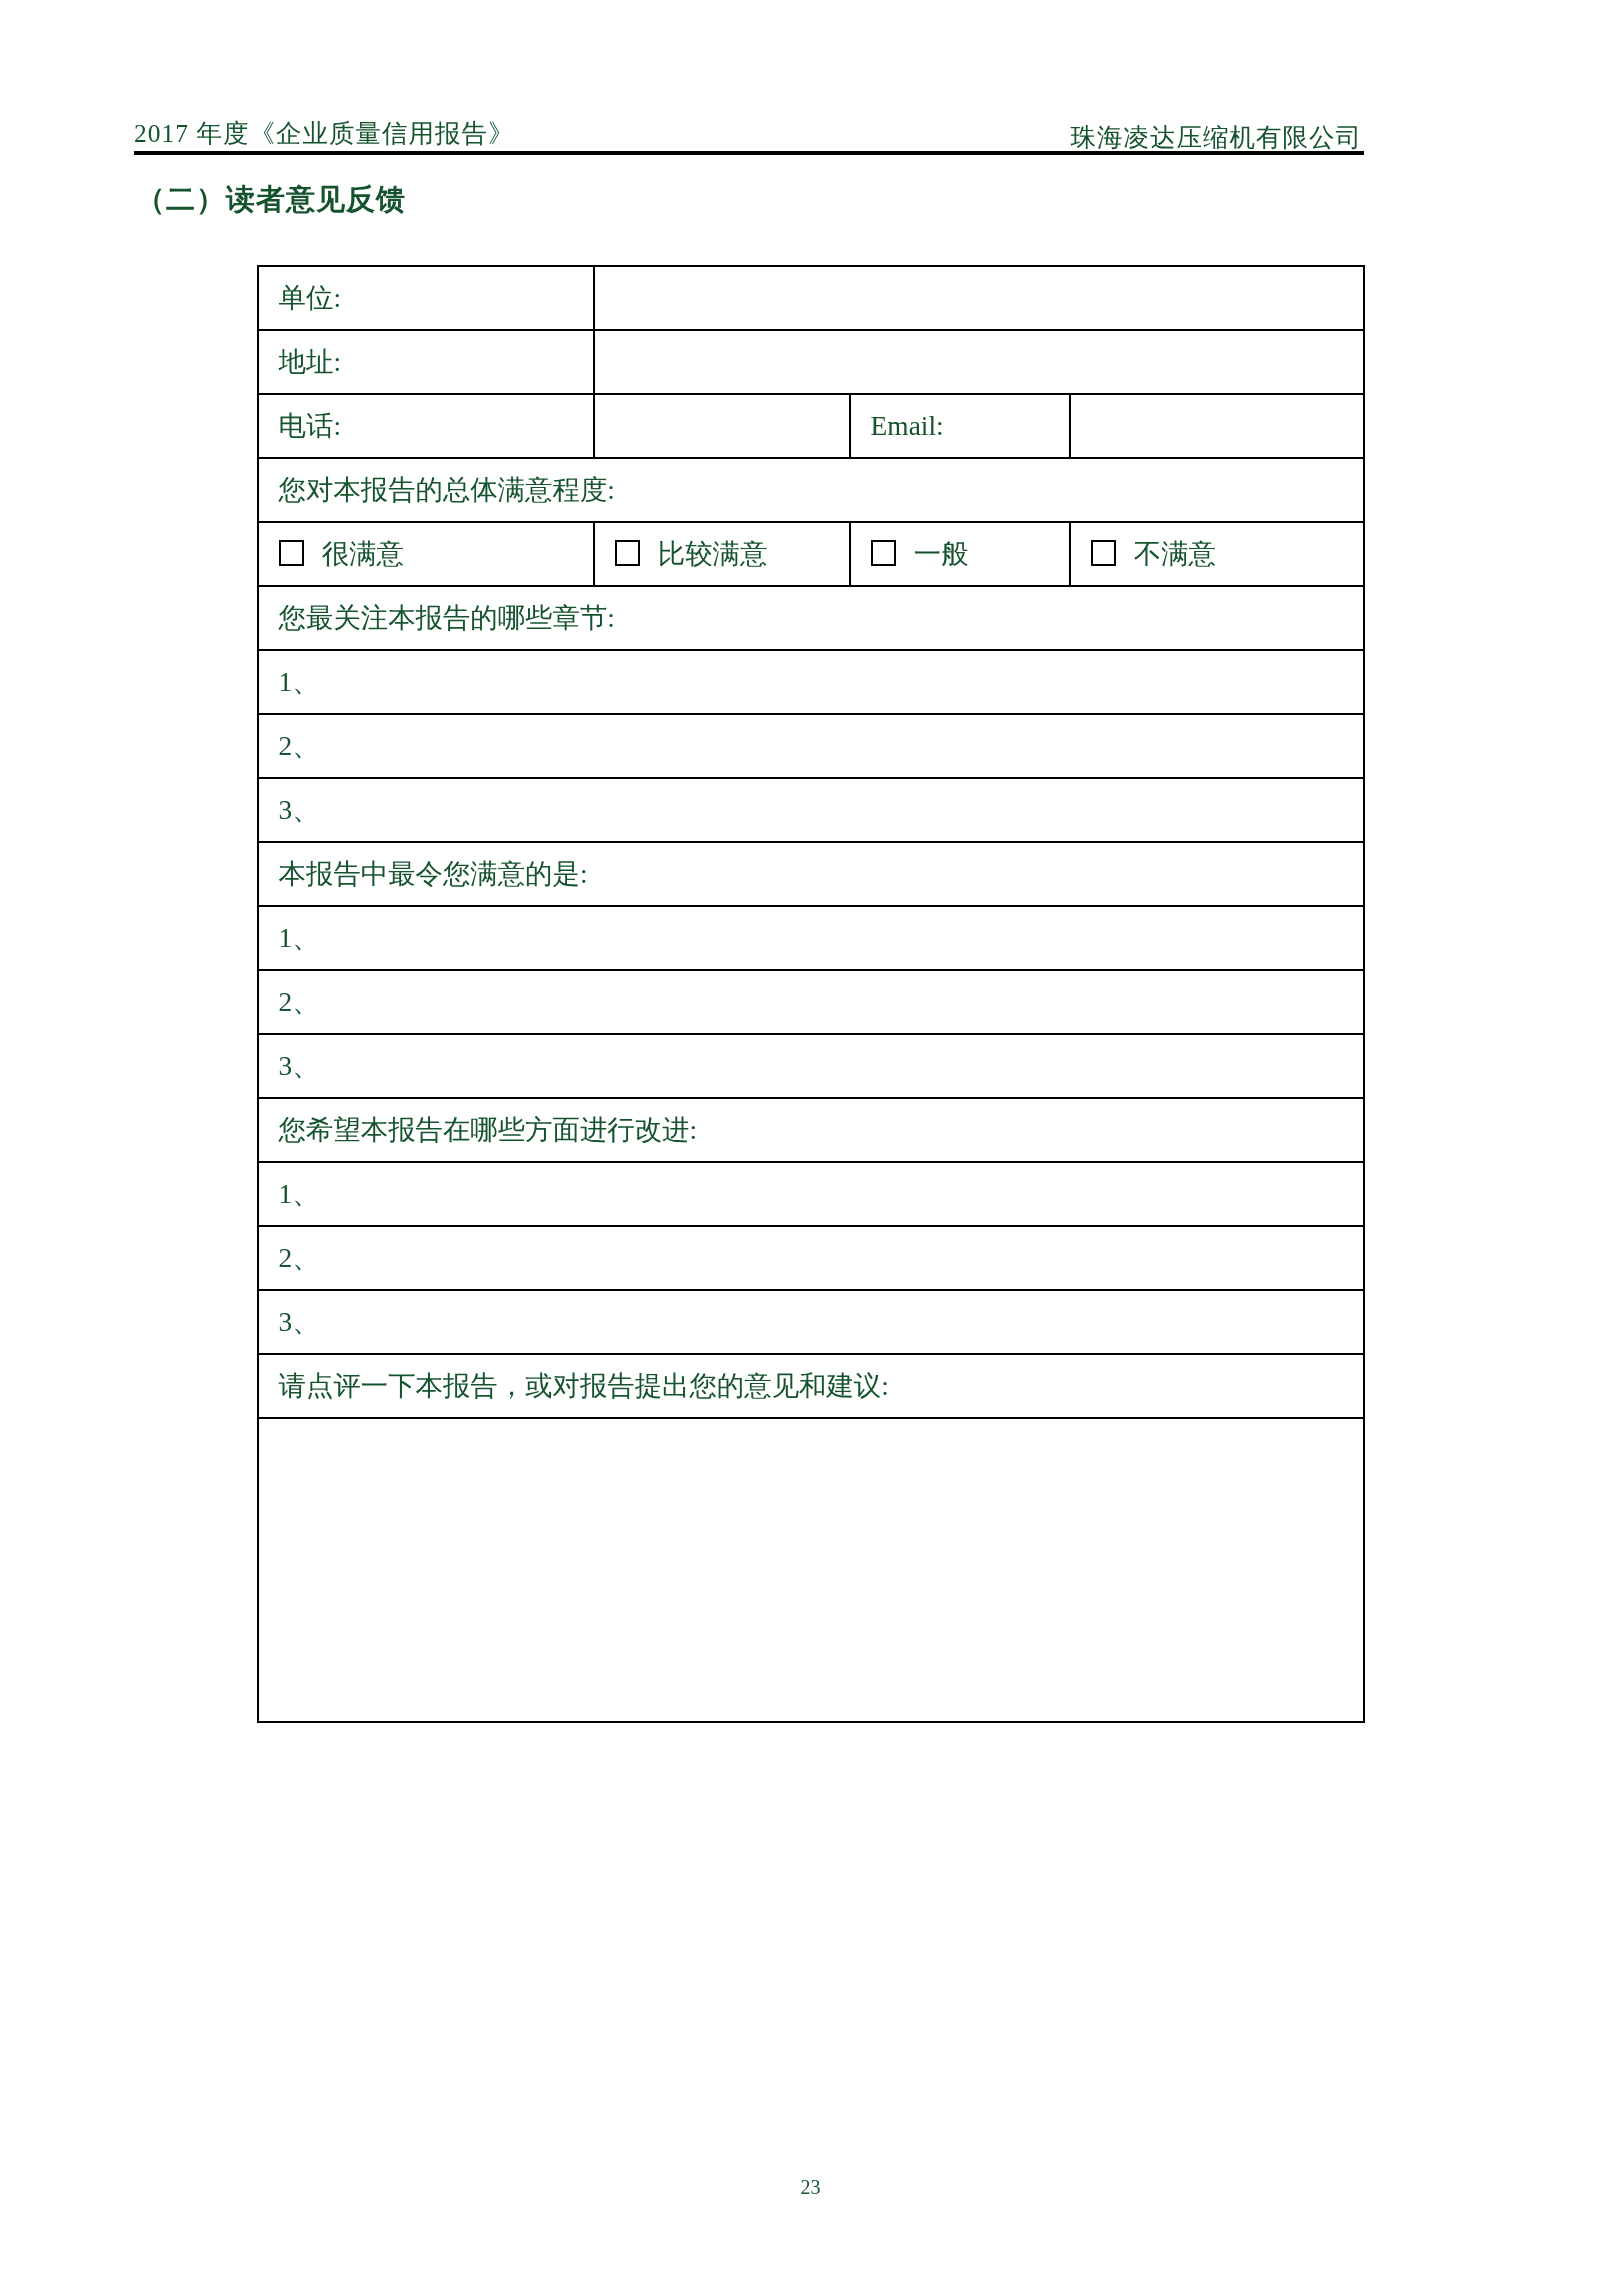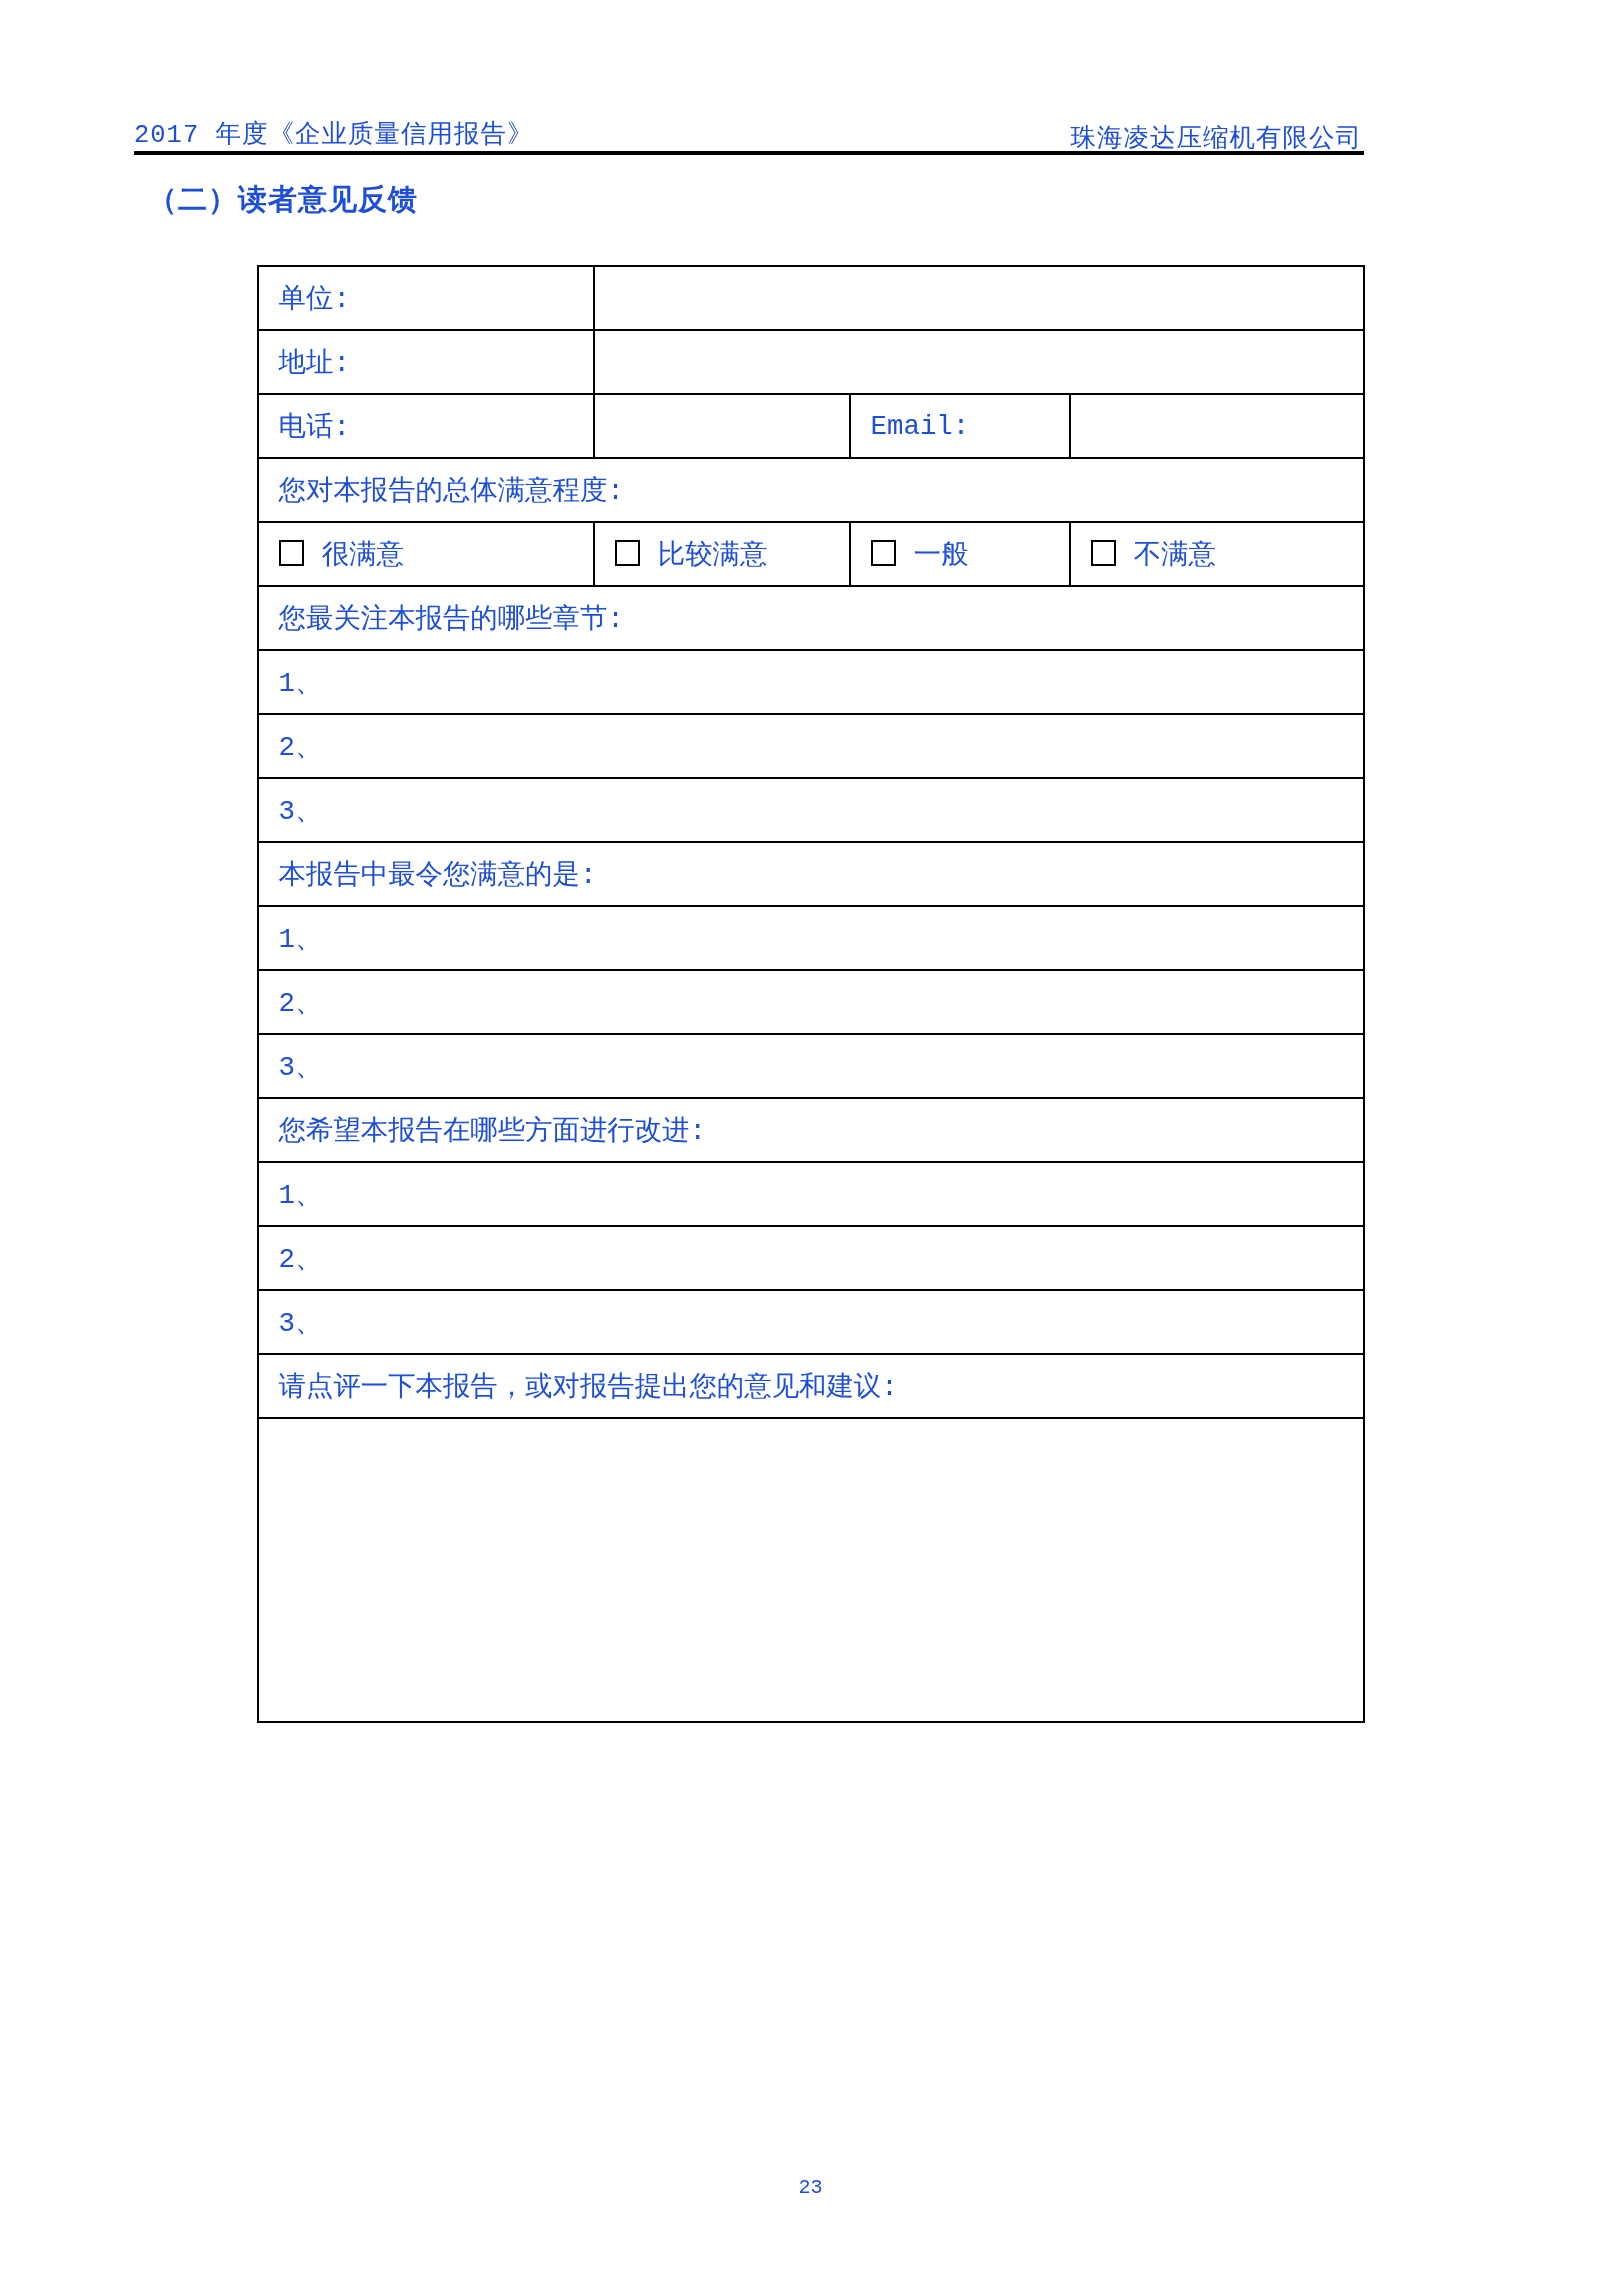--- a/index.html
+++ b/index.html
@@ -1,22 +1,22 @@
 <!DOCTYPE html>
 <html><head>
 <meta charset="utf-8">
 <style>
   html, body { margin: 0; padding: 0; background: #ffffff; }
   .page {
     position: relative;
     width: 1621px;
     height: 2293px;
     background: #ffffff;
-    color: #1d4ed8;
-    font-family: Liberation Mono, monospace;
+    color: #14532d;
+    font-family: Liberation Serif, serif;
   }
   .header-left {
     position: absolute;
     left: 134px;
     top: 116px;
     font-size: 25.5px;
     letter-spacing: 1px;
     white-space: nowrap;
   }
   .header-right {
@@ -30,21 +30,21 @@
   .header-rule {
     position: absolute;
     left: 134px;
     right: 257px;
     top: 151px;
     height: 3.9px;
     background: #000000;
   }
   .section-title {
     position: absolute;
-    left: 148px;
+    left: 136px;
     top: 180px;
     font-size: 29px;
     font-weight: bold;
     letter-spacing: 1px;
     white-space: nowrap;
   }
   table.form {
     position: absolute;
     left: 257px;
     top: 265px;

